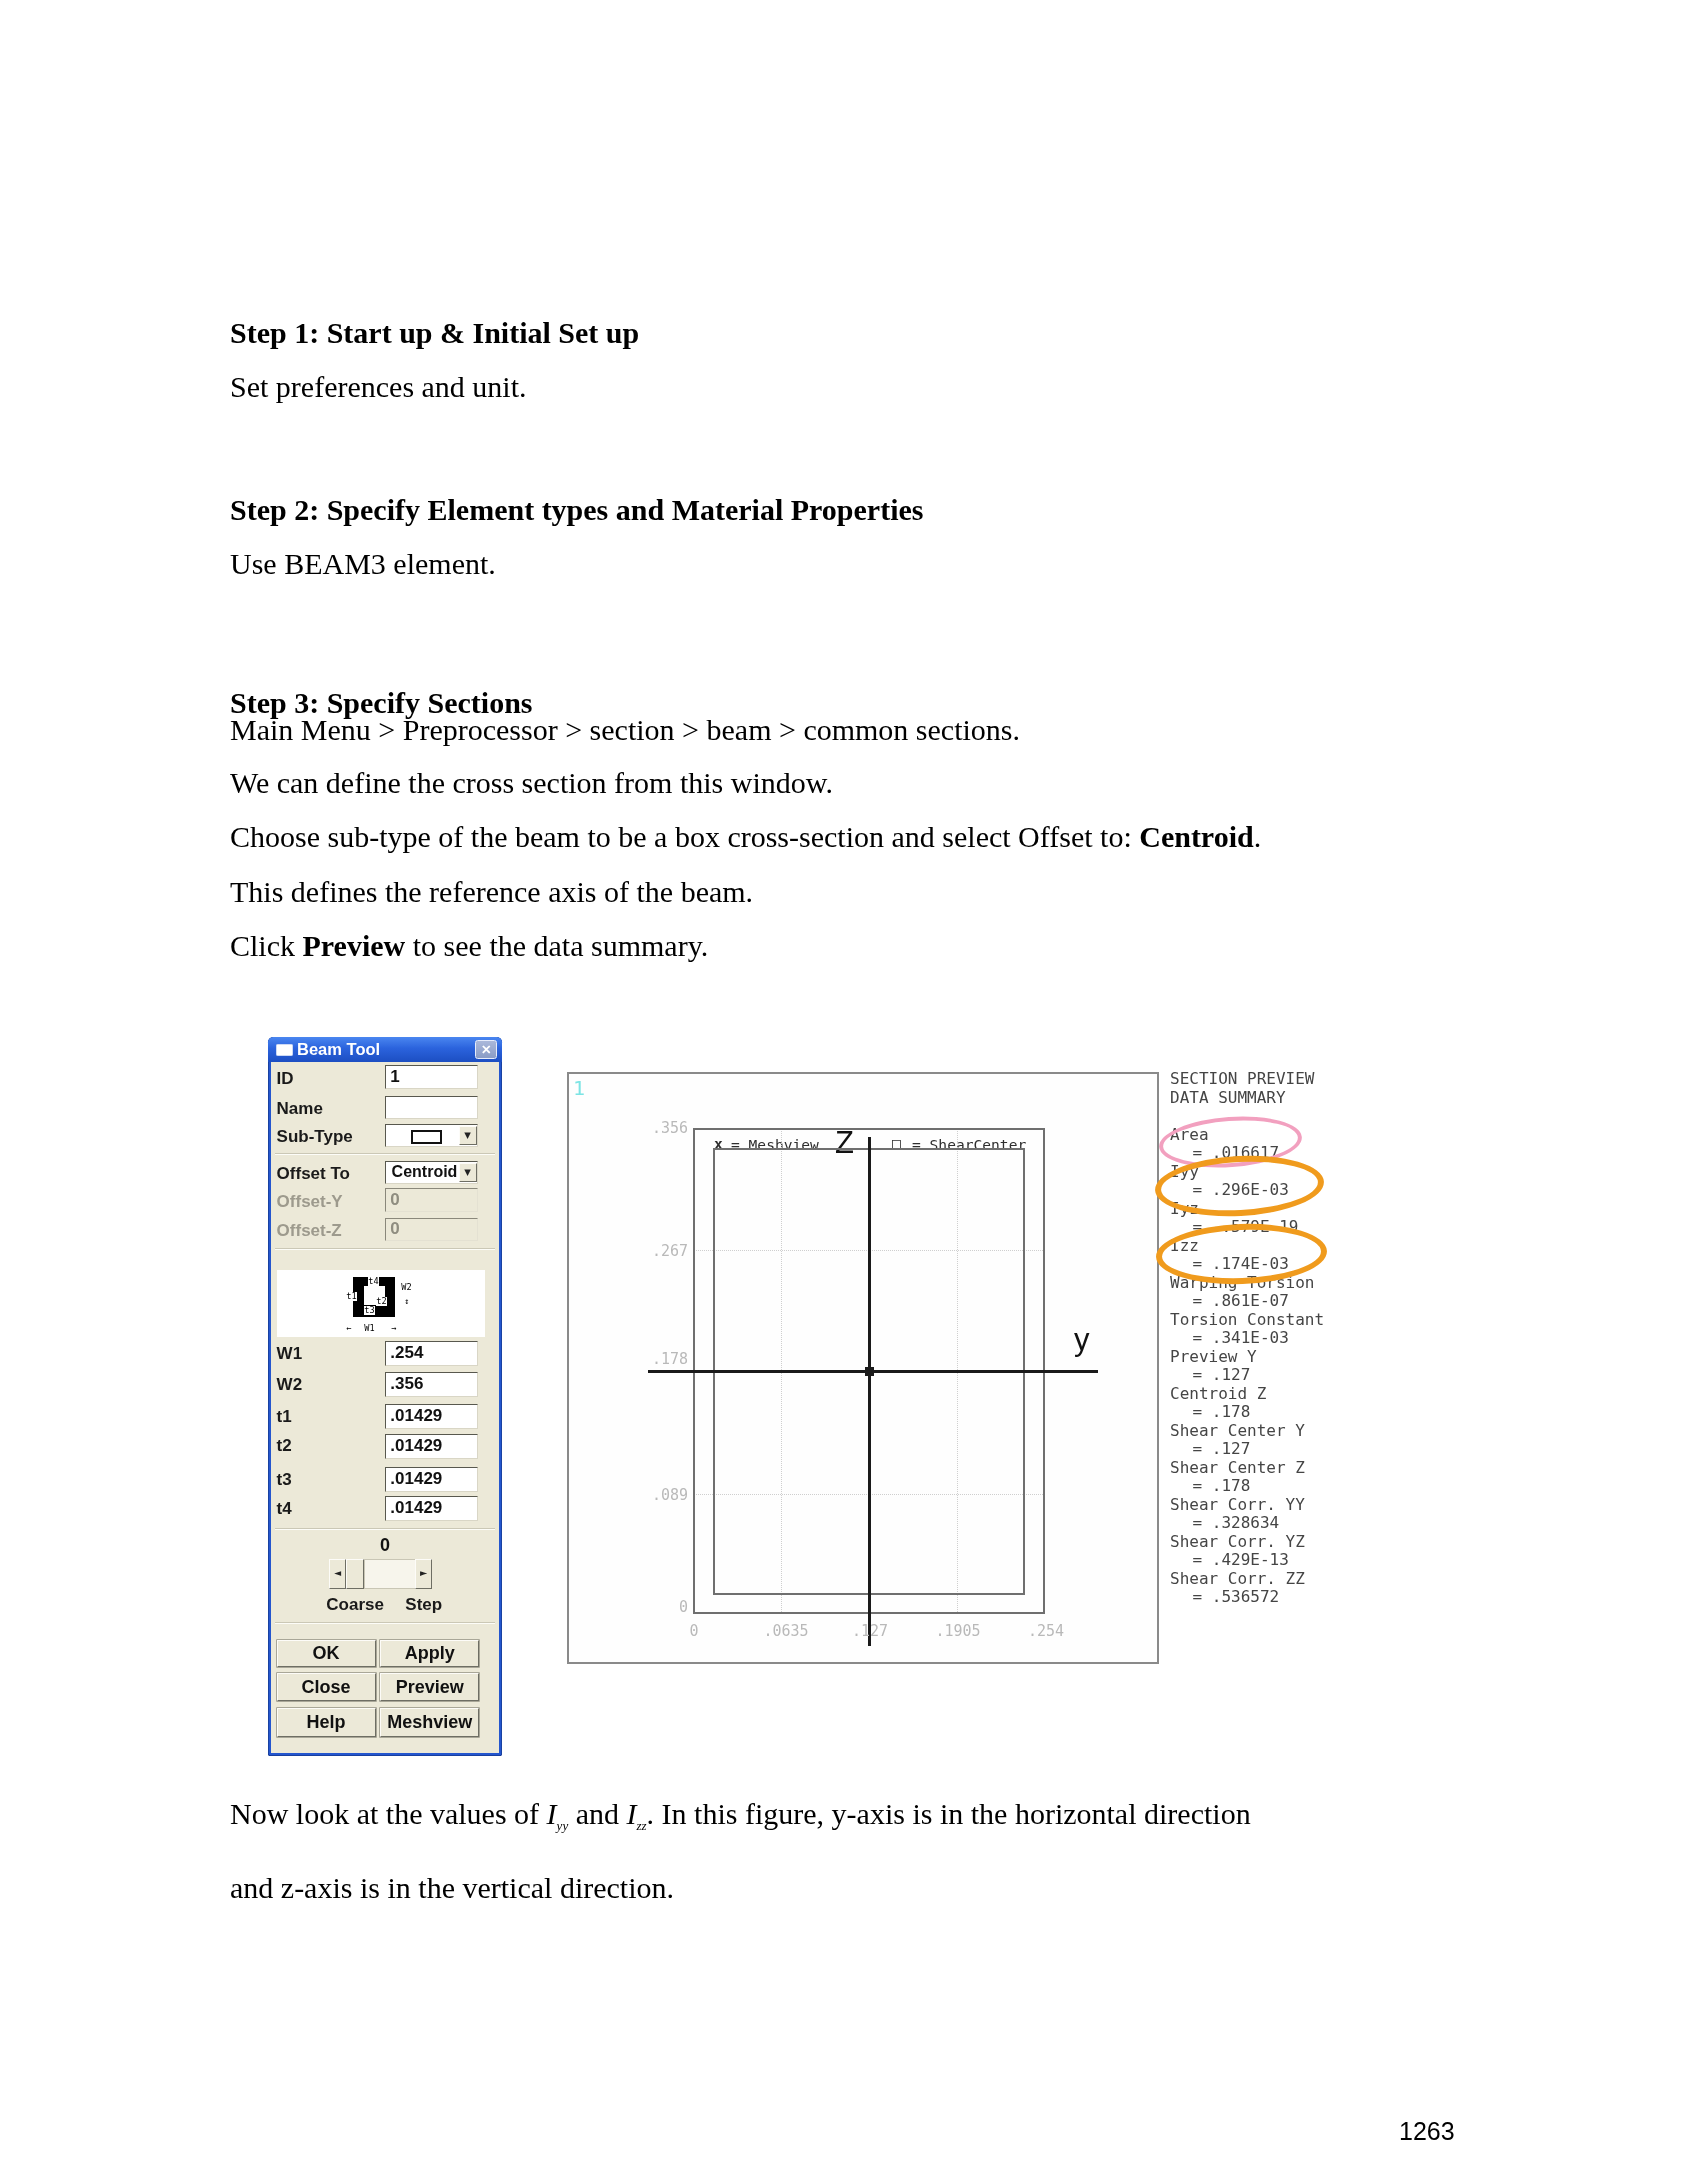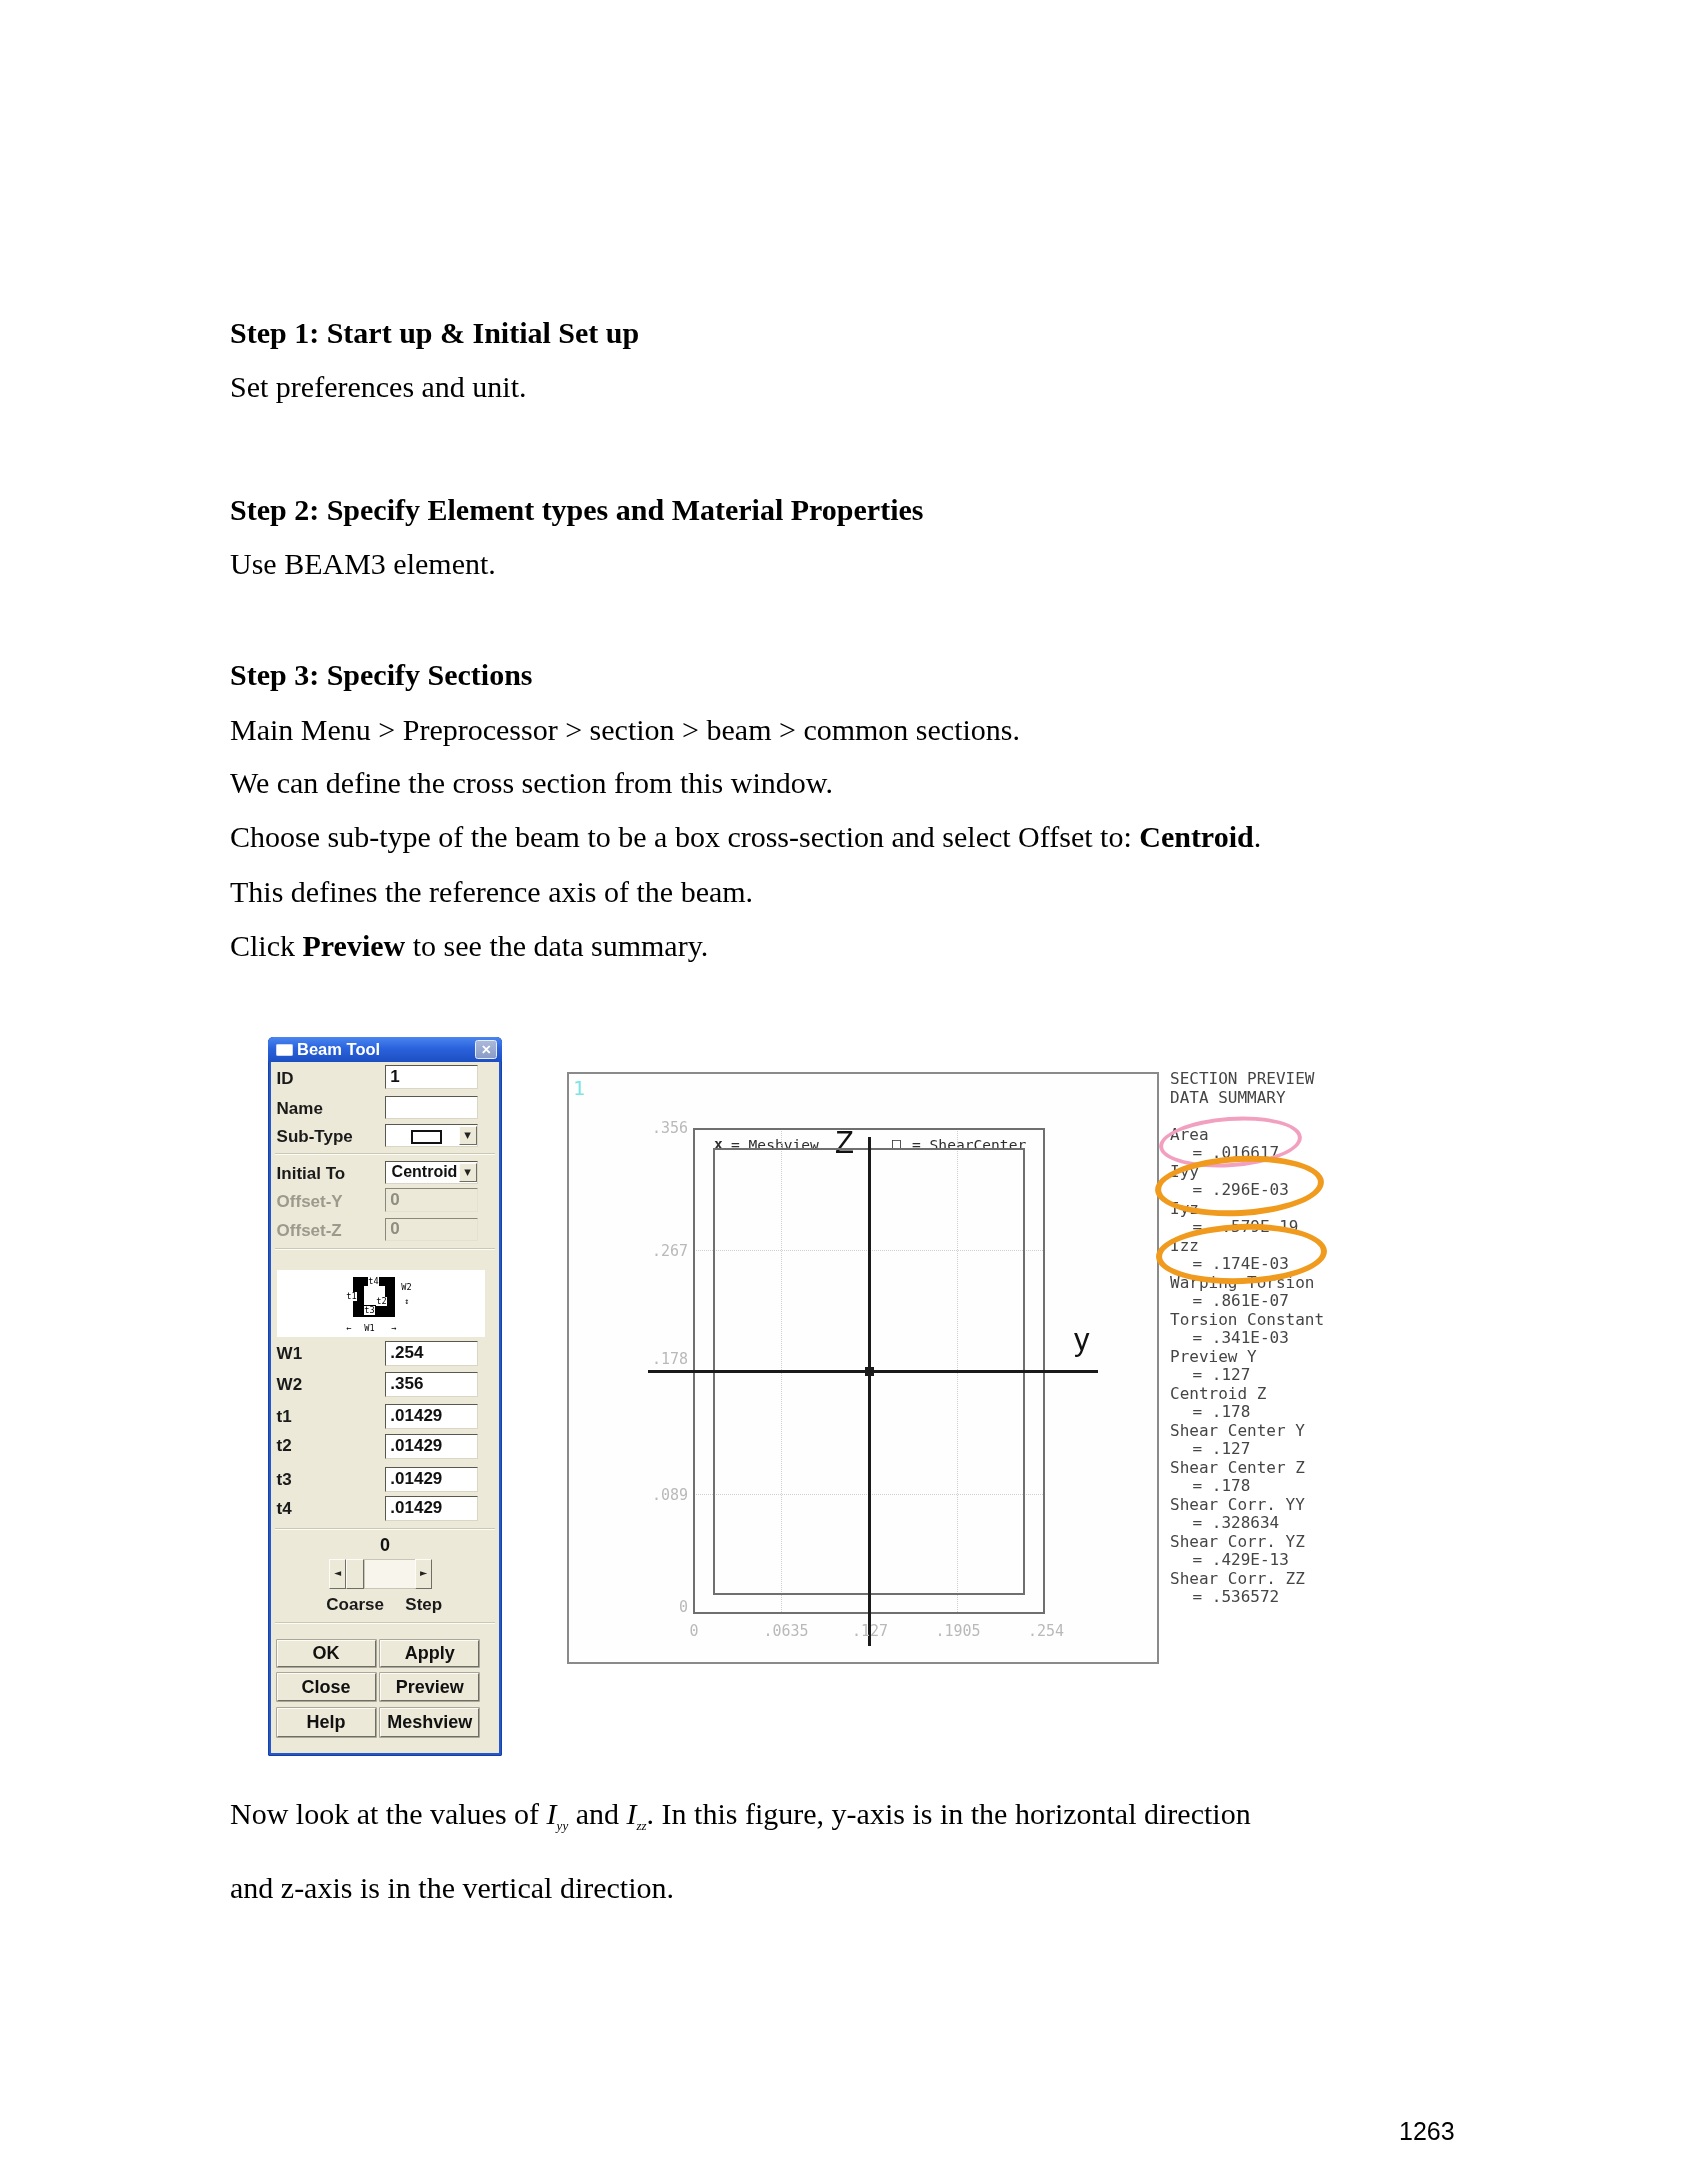--- a/index.html
+++ b/index.html
@@ -87,21 +87,21 @@
 </style>
 </head>
 <body>
 
 <div class="doc-line doc-heading" style="top:316px">Step 1: Start up &amp; Initial Set up</div>
 <div class="doc-line" style="top:370px">Set preferences and unit.</div>
 
 <div class="doc-line doc-heading" style="top:493px">Step 2: Specify Element types and Material Properties</div>
 <div class="doc-line" style="top:547px">Use BEAM3 element.</div>
 
-<div class="doc-line doc-heading" style="top:658px">Step 3: Specify Sections</div>
+<div class="doc-line doc-heading" style="top:686px">Step 3: Specify Sections</div>
 <div class="doc-line" style="top:713px">Main Menu &gt; Preprocessor &gt; section &gt; beam &gt; common sections.</div>
 <div class="doc-line" style="top:766px">We can define the cross section from this window.</div>
 <div class="doc-line" style="top:820px"><span>Choose sub-type of the beam to be a box cross-section and select Offset to: </span><span class="b">Centroid</span><span>.</span></div>
 <div class="doc-line" style="top:875px">This defines the reference axis of the beam.</div>
 <div class="doc-line" style="top:929px"><span>Click </span><span class="b">Preview</span><span> to see the data summary.</span></div>
 
 <div class="win">
   <div class="titlebar">
     <div class="titleicon"></div>
     <div class="titletext">Beam Tool</div>
@@ -116,21 +116,21 @@
     <div class="field" style="top:34px;height:22.5px;line-height:20px"></div>
 
     <div class="flabel" style="top:65px">Sub-Type</div>
     <div class="drop" style="top:62px;height:22.5px">
       <div class="boxglyph"></div>
       <div class="droparrow">▼</div>
     </div>
 
     <div class="sep" style="top:91px"></div>
 
-    <div class="flabel" style="top:102px">Initial To</div>
+    <div class="flabel" style="top:102px">Offset To</div>
     <div class="drop" style="top:99px;height:22.5px">
       <div class="droptext">Centroid</div>
       <div class="droparrow">▼</div>
     </div>
 
     <div class="flabel gray" style="top:130px">Offset-Y</div>
     <div class="field grayed" style="top:126px;height:24px;line-height:21px">0</div>
 
     <div class="flabel gray" style="top:159px">Offset-Z</div>
     <div class="field grayed" style="top:156px;height:23px;line-height:20.5px">0</div>

